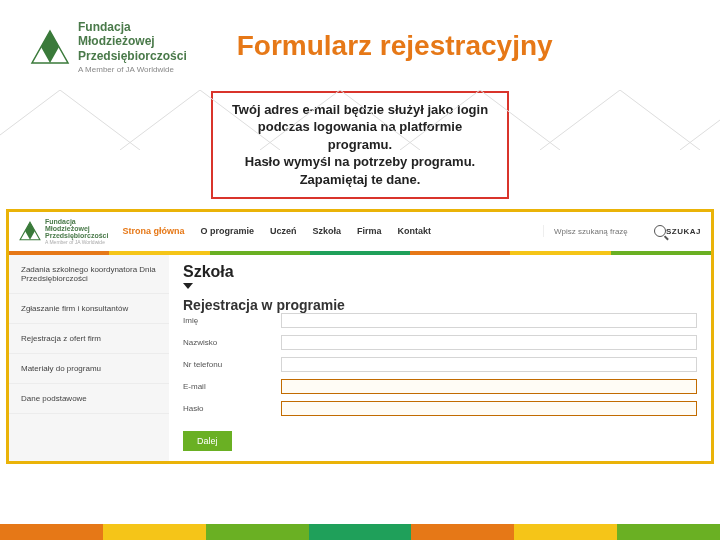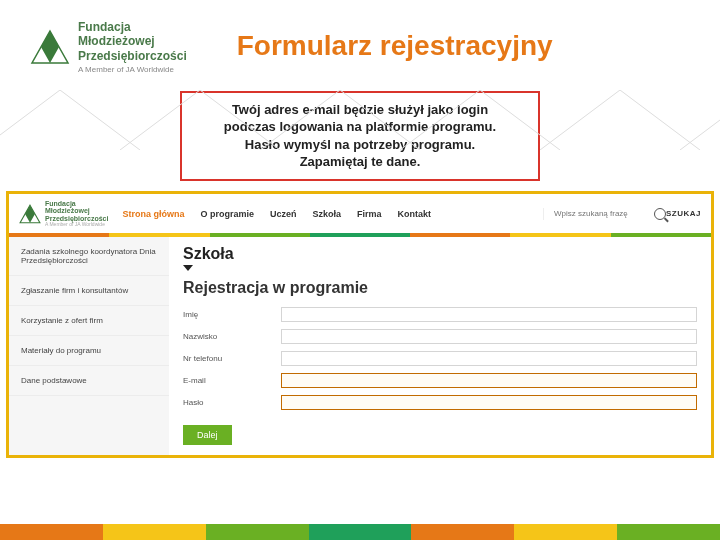--- a/index.html
+++ b/index.html
@@ -7,21 +7,21 @@
   
   .slide-header { display: flex; align-items: flex-start; padding: 20px 30px 10px; position: relative; }
   .logo-block { display: flex; align-items: center; gap: 8px; }
   .logo-triangle { width: 40px; height: 36px; }
   .logo-text { display: flex; flex-direction: column; font-size: 12px; color: #4a7a4a; line-height: 1.2; font-weight: 600; }
   .logo-sub { font-size: 8px; color: #888; font-weight: 400; margin-top: 2px; }
   .slide-title { font-size: 28px; font-weight: 700; color: #e67817; margin-left: 50px; margin-top: 10px; }
   
   .triangles-bg { position: absolute; left: 0; right: 0; top: 90px; height: 60px; pointer-events: none; }
   
-  .info-box { width: 360px; margin: 6px auto 10px; border: 2px solid #d9342b; padding: 8px 16px; text-align: center; font-size: 13px; font-weight: 700; color: #222; line-height: 1.35; }
+  .info-box { width: 298px; margin: 6px auto 10px; border: 2px solid #d9342b; padding: 8px 16px; text-align: center; font-size: 13px; font-weight: 700; color: #222; line-height: 1.35; }
   
   .app-shot { width: 708px; margin: 0 auto; border: 3px solid #eab308; background: #fff; font-size: 10px; }
   .app-top { display: flex; align-items: center; padding: 6px 10px; gap: 14px; }
   .app-logo { display: flex; align-items: center; gap: 4px; }
   .app-logo-txt { font-size: 7px; color: #4a7a4a; line-height: 1.05; font-weight: 600; }
   .app-logo-sub { font-size: 5px; color: #aaa; font-weight: 400; }
   .nav { display: flex; gap: 16px; font-size: 9px; color: #333; font-weight: 600; }
   .nav .active { color: #e67817; }
   .search-wrap { margin-left: auto; display: flex; align-items: center; border-left: 1px solid #eee; padding-left: 10px; }
   .search-input { border: none; font-size: 8px; color: #bbb; width: 100px; background: transparent; outline: none; }
@@ -38,21 +38,21 @@
   .color-bar span:nth-child(6){ flex:1; background:#f5c518; }
   .color-bar span:nth-child(7){ flex:1; background:#6ab023; }
   
   .app-body { display: flex; }
   .sidebar { width: 160px; background: #f6f6f6; }
   .side-item { padding: 10px 12px; font-size: 8px; color: #444; border-bottom: 1px solid #ececec; }
   
   .main { flex: 1; padding: 8px 14px 10px; }
   .main-title { font-size: 16px; font-weight: 700; color: #222; margin-bottom: 2px; }
   .main-arrow { width: 0; height: 0; border-left: 5px solid transparent; border-right: 5px solid transparent; border-top: 6px solid #222; margin-bottom: 8px; }
-  .sub-title { font-size: 16px; font-weight: 700; color: #333; margin-bottom: 10px; }
+  .sub-title { font-size: 14px; font-weight: 700; color: #333; }
   .form-row { display: flex; align-items: center; margin-bottom: 7px; gap: 18px; }
   .form-label { width: 80px; font-size: 8px; color: #555; }
   .form-row input { flex: 1; height: 15px; border: 1px solid #d5d5d5; font-size: 9px; padding: 0 4px; outline: none; }
   .highlight-row input { border: 1.5px solid #c26b00; background: #fffcf5; }
   .dalej-btn { background: #6ab023; color: #fff; font-size: 9px; padding: 5px 14px; border: none; margin-top: 8px; cursor: pointer; }
   
   .footer-bar { position: absolute; bottom: 0; left: 0; right: 0; height: 16px; display: flex; }
   .footer-bar span:nth-child(1){ flex:1; background:#e67817; }
   .footer-bar span:nth-child(2){ flex:1; background:#f5c518; }
   .footer-bar span:nth-child(3){ flex:1; background:#6ab023; }
@@ -130,21 +130,21 @@
       <span></span>
       <span></span>
       <span></span>
       <span></span>
       <span></span>
     </div>
   <div class="app-body">
     <div class="sidebar">
       <div class="side-item">Zadania szkolnego koordynatora Dnia Przedsiębiorczości</div>
       <div class="side-item">Zgłaszanie firm i konsultantów</div>
-      <div class="side-item">Korzystanie z ofert firm</div>
+      <div class="side-item">Rejestracja z ofert firm</div>
       <div class="side-item">Materiały do programu</div>
       <div class="side-item">Dane podstawowe</div>
     </div>
     <div class="main">
       <div class="main-title">Szkoła</div>
       <div class="main-arrow"></div>
       <div class="sub-title">Rejestracja w programie</div>
       <div class="form-row">
         <div class="form-label">Imię</div>
         <input value="" style="">

